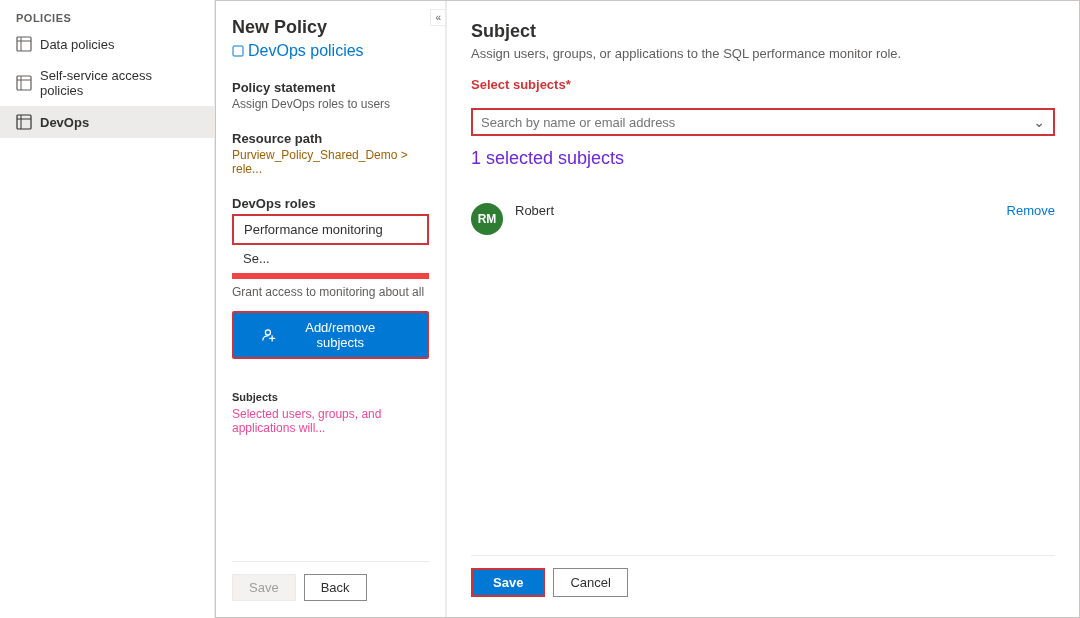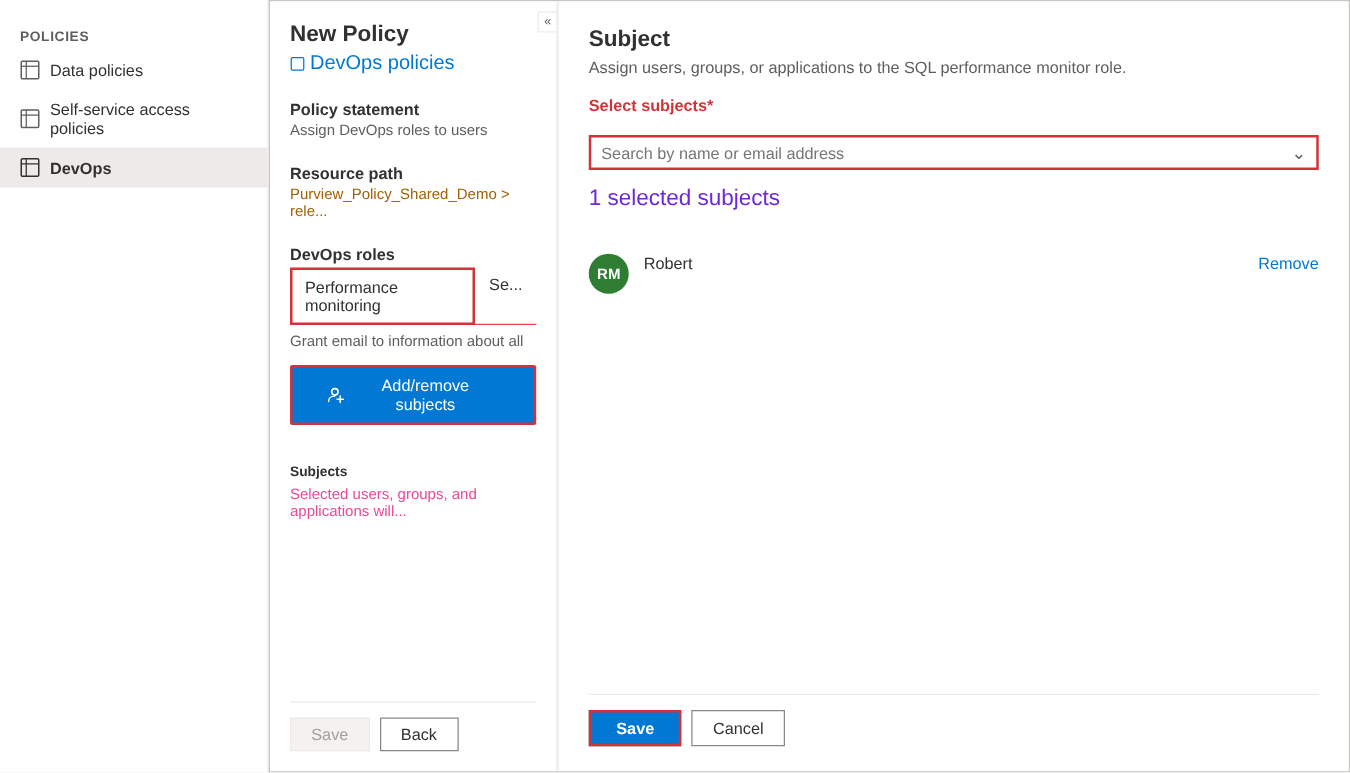--- a/index.html
+++ b/index.html
@@ -1,38 +1,38 @@
 <!DOCTYPE html>
 <html><head>
   <meta charset="utf-8">
   <style>
     * { box-sizing: border-box; margin: 0; padding: 0; }
     body { font-family: 'Segoe UI', Arial, sans-serif; font-size: 13px; color: #323130; background: #f3f2f1; display: flex; height: 618px; overflow: hidden; }
 
     
-    .sidebar { width: 215px; background: #fff; border-right: 1px solid #edebe9; display: flex; flex-direction: column; padding-top: 16px; flex-shrink: 0; }
+    .sidebar { width: 215px; background: #fff; border-right: 1px solid #edebe9; display: flex; flex-direction: column; padding-top: 4px; flex-shrink: 0; }
     .sidebar-heading { font-size: 11px; font-weight: 600; color: #605e5c; padding: 8px 16px 4px 16px; text-transform: uppercase; letter-spacing: 0.5px; }
     .sidebar-item { display: flex; align-items: center; padding: 8px 16px; cursor: pointer; gap: 8px; color: #323130; font-size: 13px; }
     .sidebar-item.active { background: #edebe9; font-weight: 600; }
     .sidebar-icon { width: 16px; height: 16px; flex-shrink: 0; }
 
     
     .policy-panel { width: 230px; background: #fff; border-right: 1px solid #edebe9; padding: 16px; display: flex; flex-direction: column; gap: 20px; flex-shrink: 0; position: relative; }
     .collapse-btn { position: absolute; top: 8px; right: -1px; background: #fff; border: 1px solid #edebe9; cursor: pointer; padding: 2px 4px; font-size: 10px; color: #605e5c; }
 
     .section-title { font-size: 18px; font-weight: 600; color: #323130; margin-bottom: 4px; }
     .section-sub { font-size: 16px; color: #0078d4; cursor: pointer; display: flex; align-items: center; gap: 4px; }
     .section-sub svg { width: 12px; height: 12px; }
 
     .section-label { font-size: 13px; font-weight: 600; color: #323130; margin-bottom: 2px; }
     .section-desc { font-size: 12px; color: #605e5c; }
     .section-path { font-size: 12px; color: #a16207; }
 
     .roles-section { }
-    .tab-container { display: flex; border-bottom: 1px solid #ef4444; margin-bottom: 6px; }
+    .tab-container { display: flex; border-bottom: 6px solid #ef4444; margin-bottom: 6px; flex-direction: column; }
     .tab-item { padding: 6px 10px; font-size: 13px; cursor: pointer; color: #323130; border: 1px solid transparent; }
     .tab-item.active { border: 2px solid #d13438; color: #323130; position: relative; bottom: -1px; background: #fff; }
 
     .role-desc { font-size: 12px; color: #605e5c; margin-bottom: 12px; }
 
     .add-subjects-btn { display: flex; align-items: center; gap: 6px; background: #0078d4; color: #fff; border: 2px solid #d13438; padding: 7px 28px; cursor: pointer; font-size: 13px; border-radius: 2px; width: fit-content; }
 
     .subjects-section { margin-top: 12px; }
     .subjects-title { font-size: 11px; font-weight: 600; margin-bottom: 4px; }
     .subjects-desc { font-size: 12px; color: #ec4899; }
@@ -134,21 +134,21 @@
     <div class="roles-section">
       <div class="section-label">DevOps roles</div>
       <div class="tab-container">
         <div class="tab-item active">
           <span>Performance monitoring</span>
         </div>
         <div class="tab-item">
           <span>Se...</span>
         </div>
       </div>
-      <div class="role-desc">Grant email to information about all</div>
+      <div class="role-desc">Grant access to monitoring about all</div>
 
       <button class="add-subjects-btn">
         <svg width="14" height="14" viewBox="0 0 16 16" fill="none" xmlns="http://www.w3.org/2000/svg">
           <circle cx="7" cy="5" r="3" stroke="#fff" stroke-width="1.5" fill="none"></circle>
           <path d="M1 14c0-3 2.7-5 6-5" stroke="#fff" stroke-width="1.5" fill="none" stroke-linecap="round"></path>
           <line x1="12" y1="9" x2="12" y2="15" stroke="#fff" stroke-width="1.5" stroke-linecap="round"></line>
           <line x1="9" y1="12" x2="15" y2="12" stroke="#fff" stroke-width="1.5" stroke-linecap="round"></line>
         </svg>
         <span>Add/remove subjects</span>
       </button>

